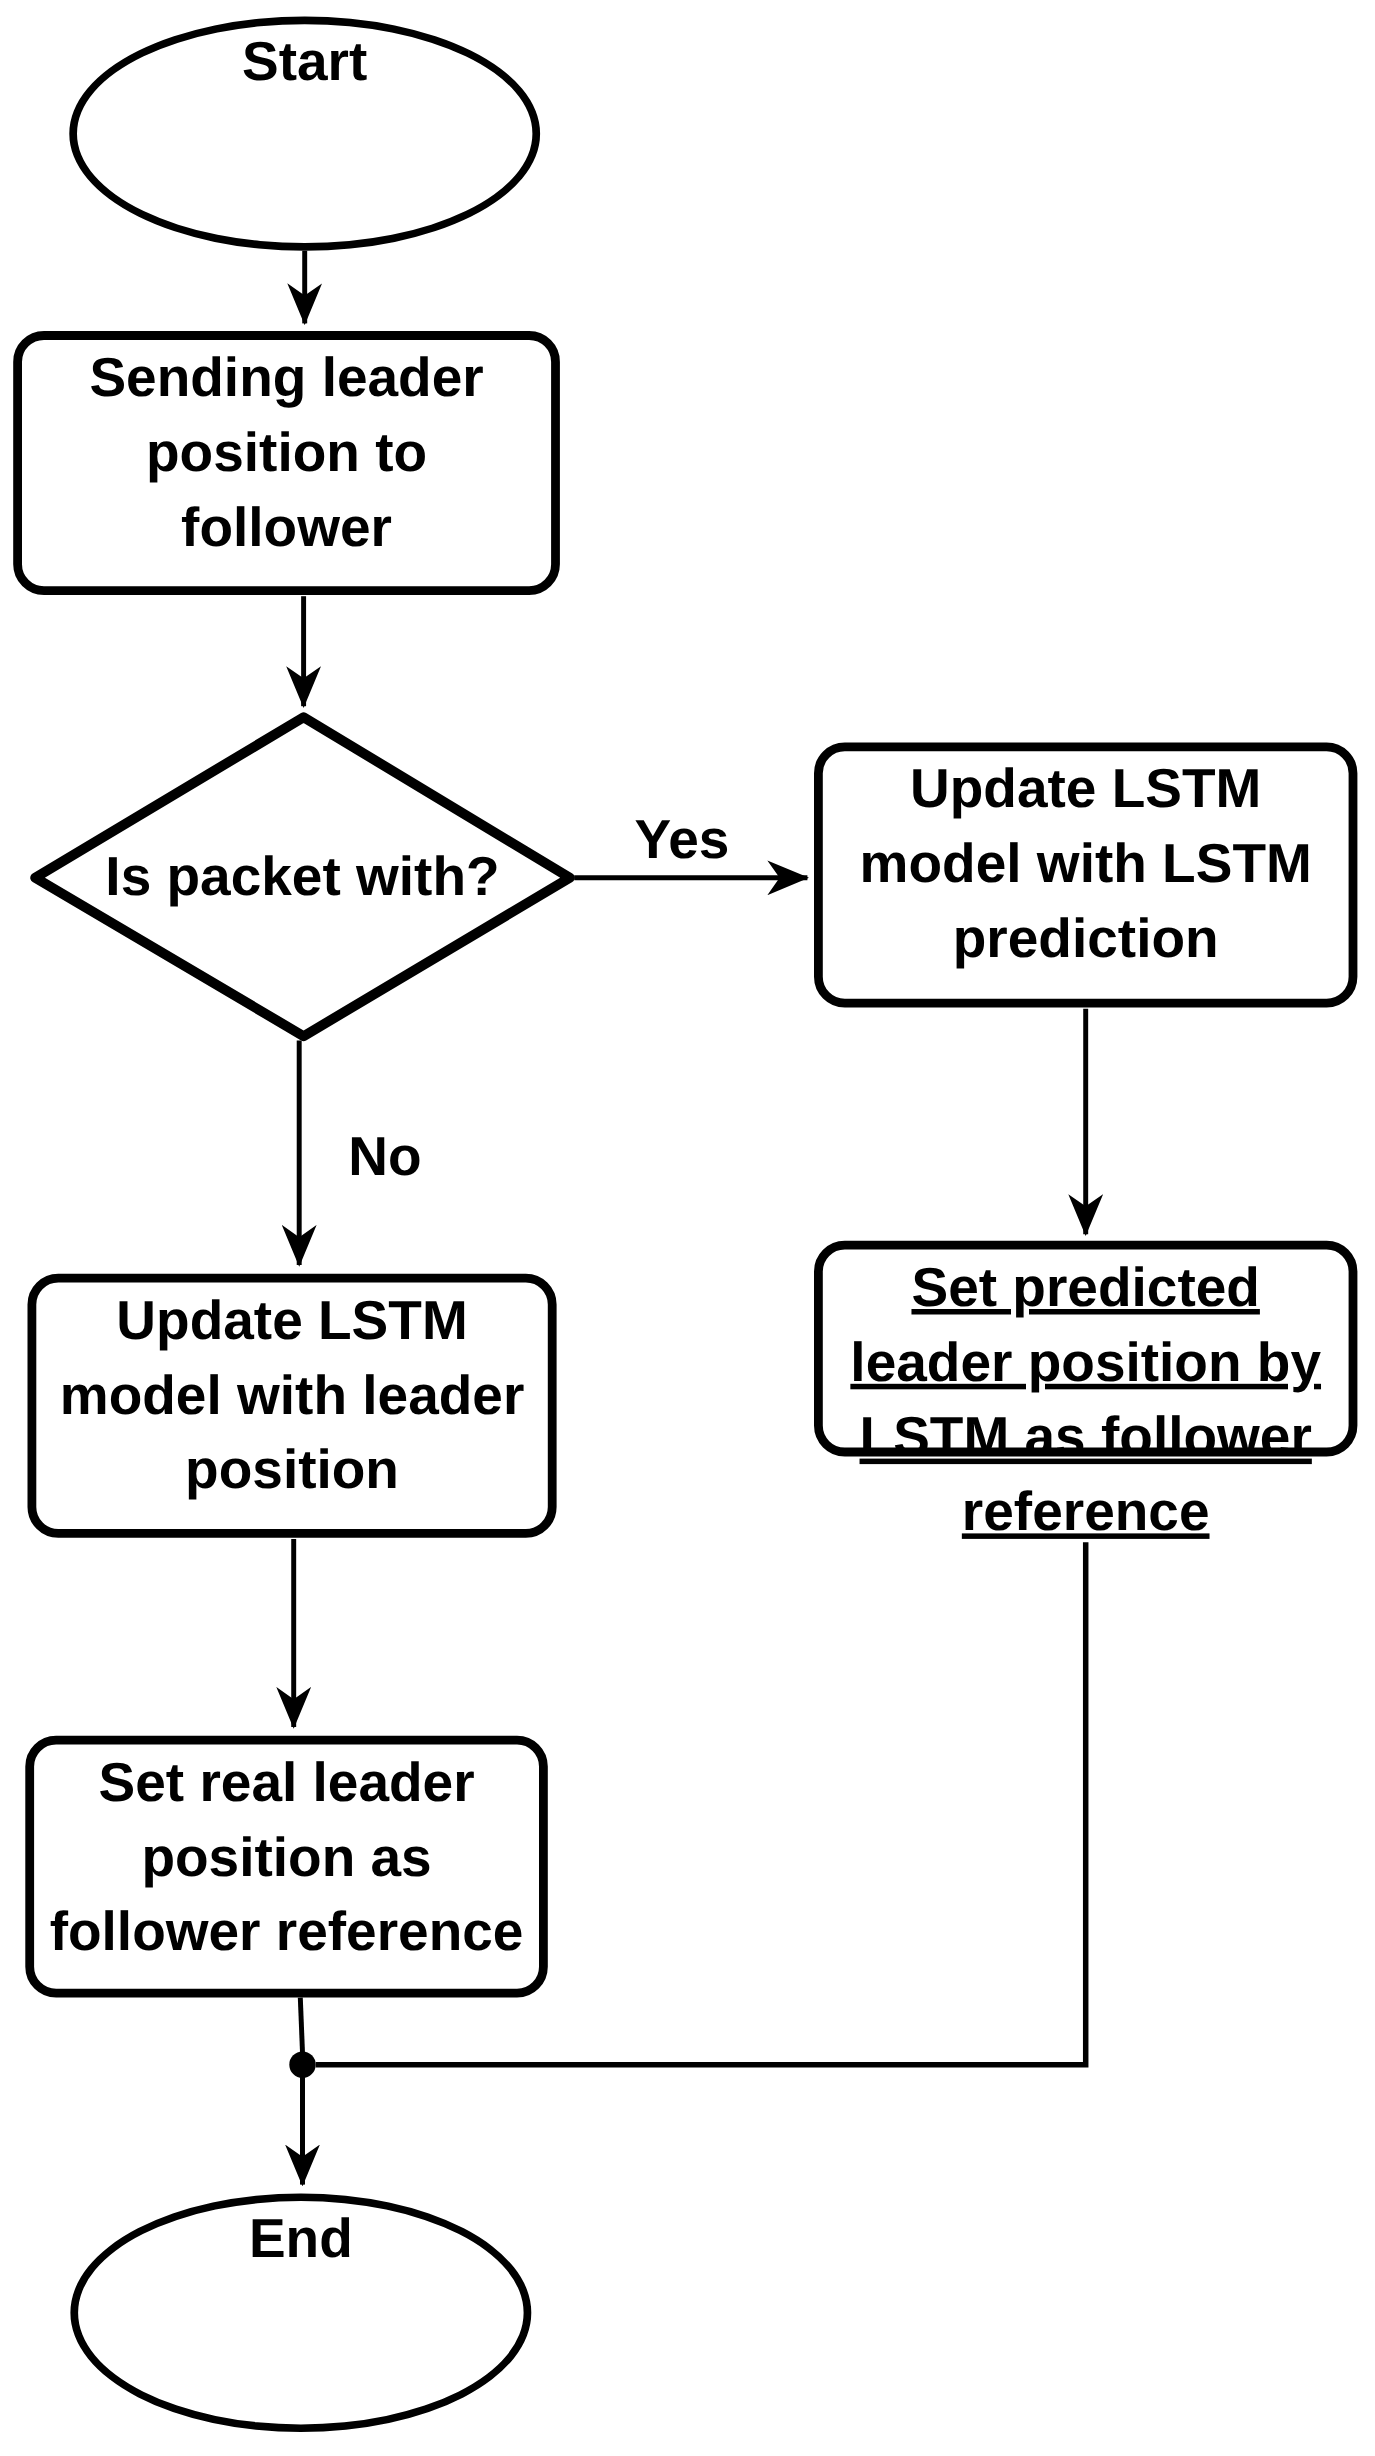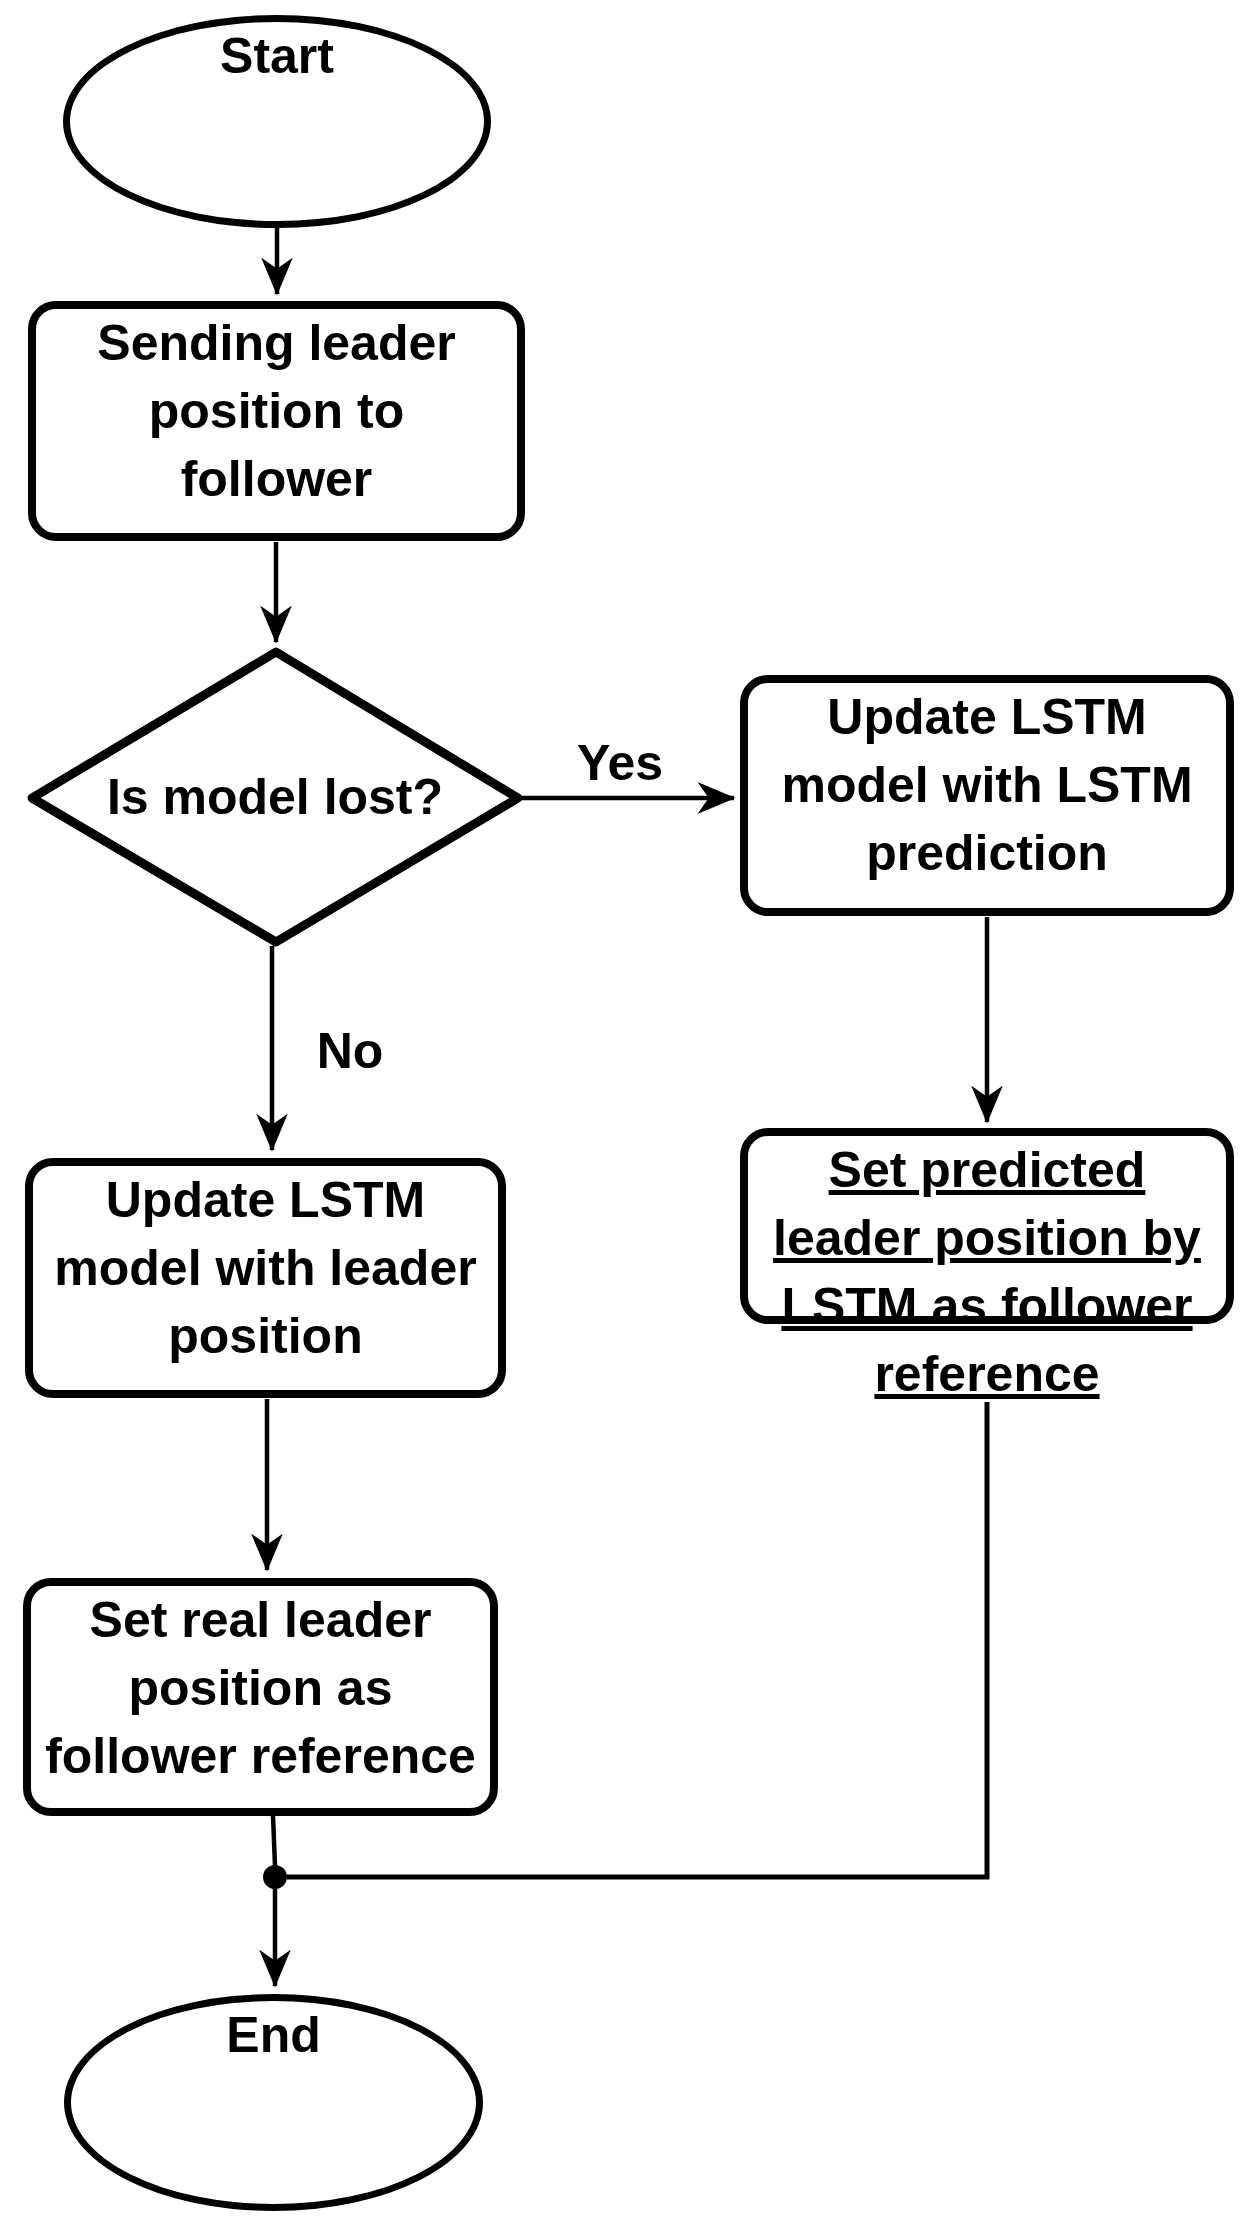--- a/index.html
+++ b/index.html
@@ -90,28 +90,28 @@
 
     <circle cx="275" cy="1877" r="12" fill="#000000"></circle>
 
     <line x1="275" y1="1884" x2="275" y2="1986" stroke="#000000" stroke-width="4.5" marker-end="url(#arrowhead)"></line>
   </svg>
 
   <div class="node terminator" style="left:63px; top:15px; width:428px; height:213px;">
     <span>Start</span>
   </div>
 
-  <div class="node process" style="left:28px; top:301px; width:497px; height:240px;">
+  <div class="node process" style="left:12px; top:301px; width:497px; height:240px;">
     <span>Sending leader
 position to
 follower</span>
   </div>
 
   <div class="diamond-label" style="left:55px; top:765px; width:440px; height:64px;">
-    <span>Is model lost?</span>
+    <span>Is packet with?</span>
   </div>
 
   <div class="edge-label" style="left:535px; top:720px; width:170px; height:62px;margin-top:12px;">
     <span>Yes</span>
   </div>
 
   <div class="edge-label" style="left:280px; top:1020px; width:140px; height:62px;justify-content:center;">
     <span>No</span>
   </div>
 

